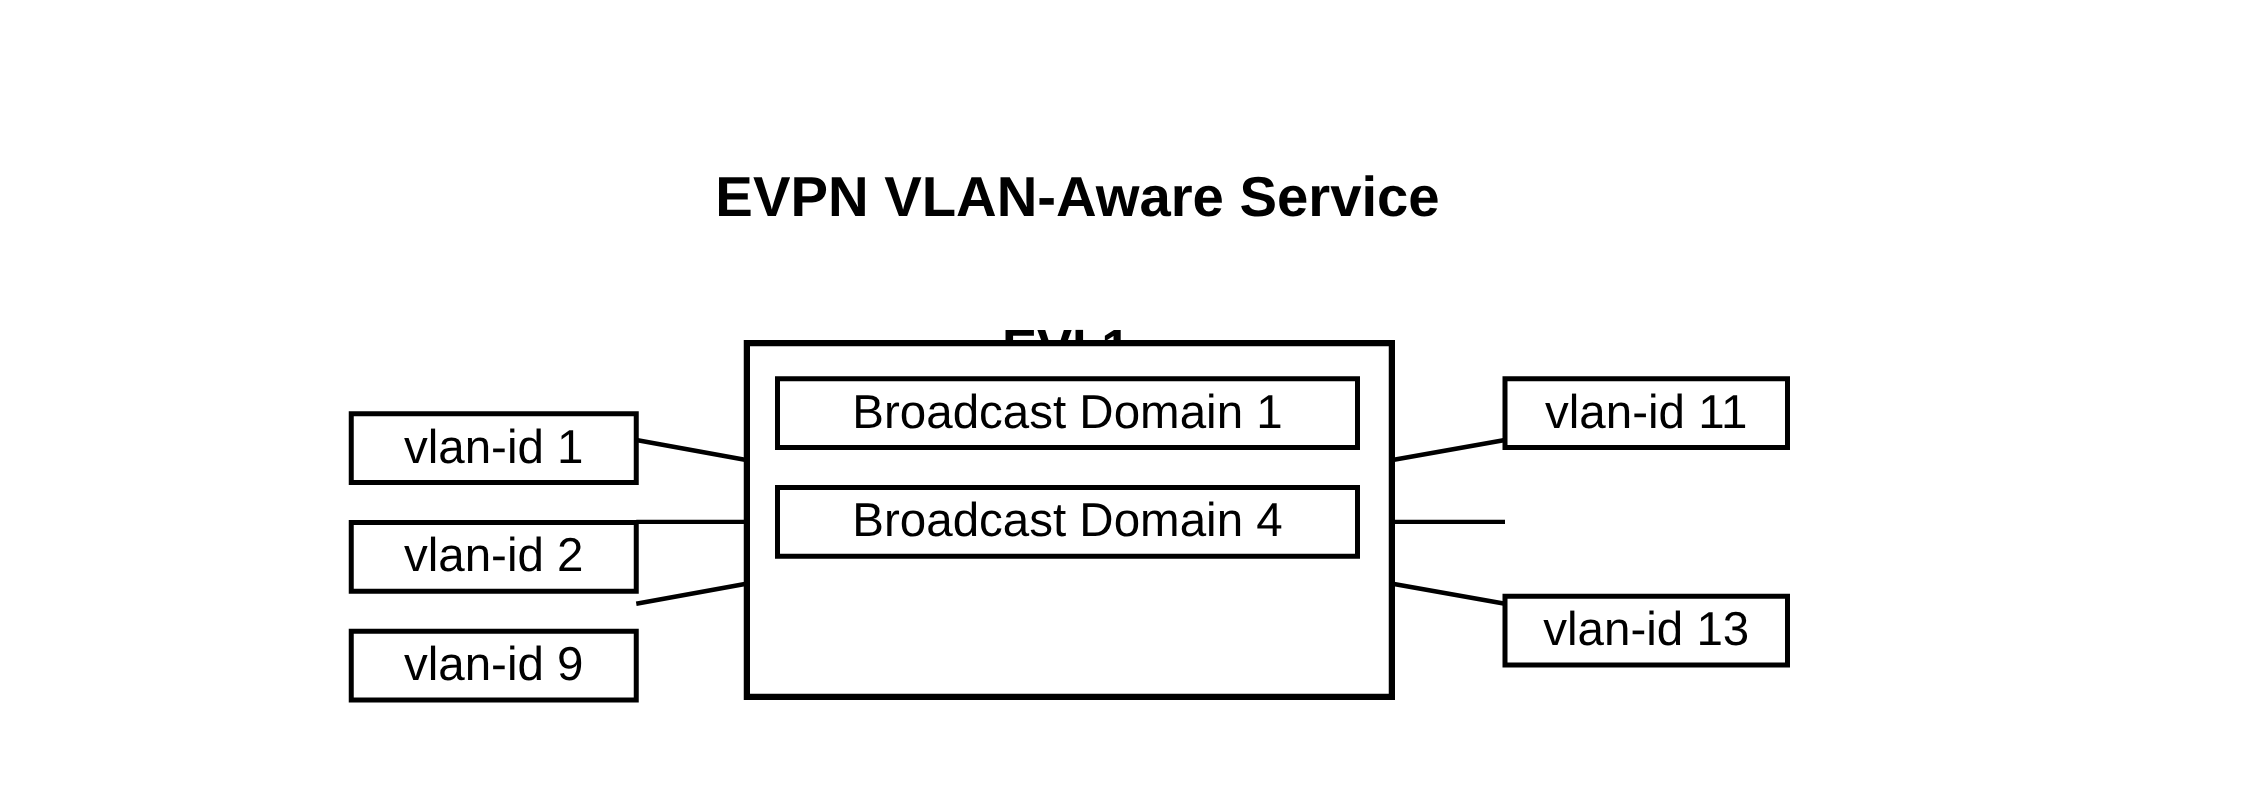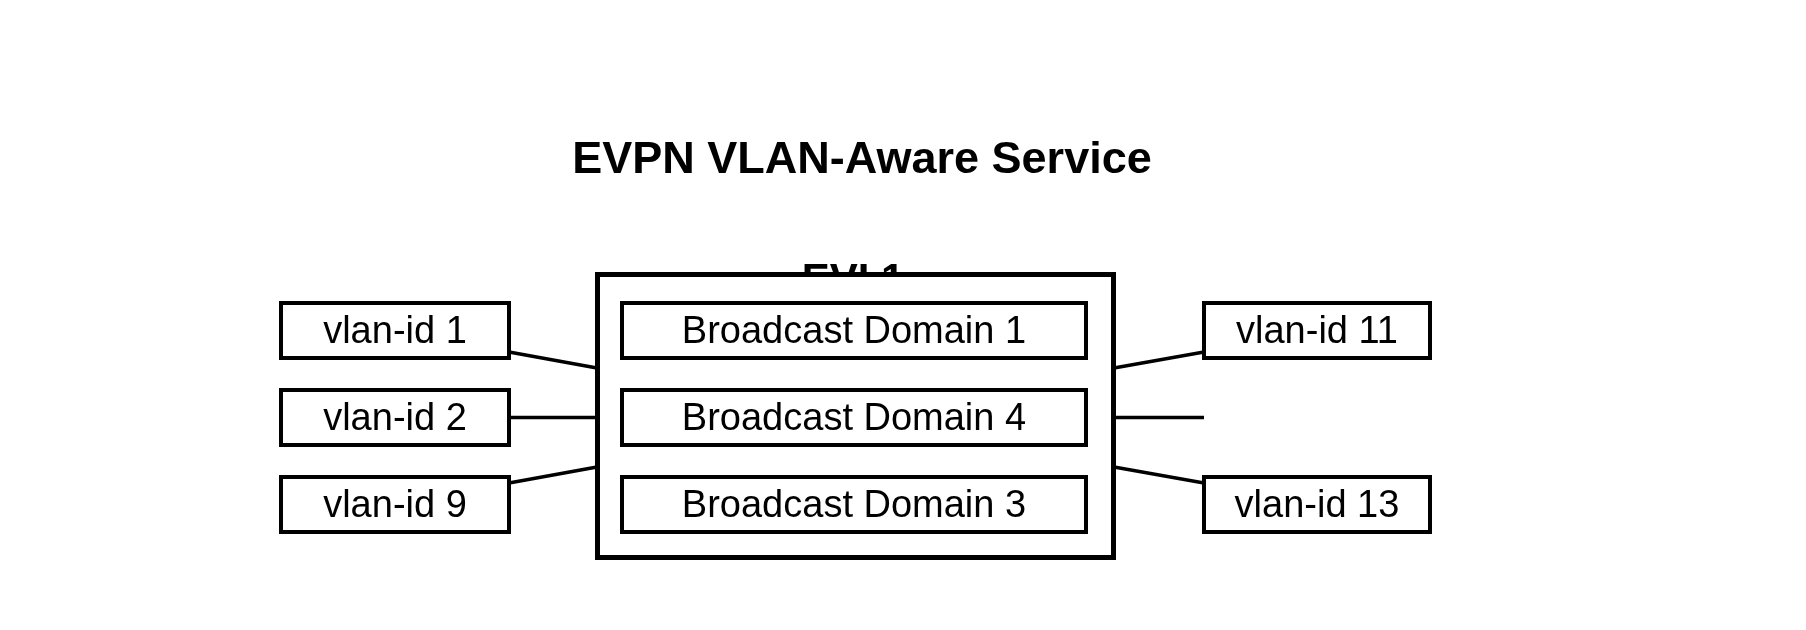--- a/index.html
+++ b/index.html
@@ -26,21 +26,21 @@
     position:absolute;left:595px;top:272px;width:521px;height:288px;
     border:5px solid var(--line);box-sizing:border-box;background:var(--bg);
   }
   .node{
     position:absolute;box-sizing:border-box;border:4px solid var(--line);
     background:var(--bg);display:flex;align-items:center;justify-content:center;
     font-size:38px;white-space:nowrap;
   }
   .bd{left:620px;width:468px;height:59px;}
   .bd.r1{top:301px;} .bd.r2{top:388px;} .bd.r3{top:475px;}
-  .vlan-left{left:279px;width:232px;height:59px;}
+  .vlan-left{left:279px;width:232px;height:59px;margin-top:28px;}
   .vlan-right{left:1202px;width:230px;height:59px;}
   .vl.r1,.vr.r1{top:301px;} .vl.r2,.vr.r2{top:388px;} .vl.r3,.vr.r3{top:475px;}
   svg.wires{position:absolute;left:0;top:0;width:1806px;height:630px;pointer-events:none;}
   svg.wires line{stroke:var(--line);stroke-width:3.5;}
 </style>
 </head>
 <body>
 
 <div class="canvas">
 
@@ -48,23 +48,20 @@
 
   <div class="evi-label">EVI 1</div>
 
   <div class="evi-box"></div>
 
   <div class="node bd r1">
     <span>Broadcast Domain 1</span>
   </div>
   <div class="node bd r2">
     <span>Broadcast Domain 4</span>
-  </div>
-  <div class="node bd r3">
-    <span>Broadcast Domain 3</span>
   </div>
 
   <div class="node vlan-left vl r1">
     <span>vlan-id 1</span>
   </div>
   <div class="node vlan-left vl r2">
     <span>vlan-id 2</span>
   </div>
   <div class="node vlan-left vl r3">
     <span>vlan-id 9</span>

